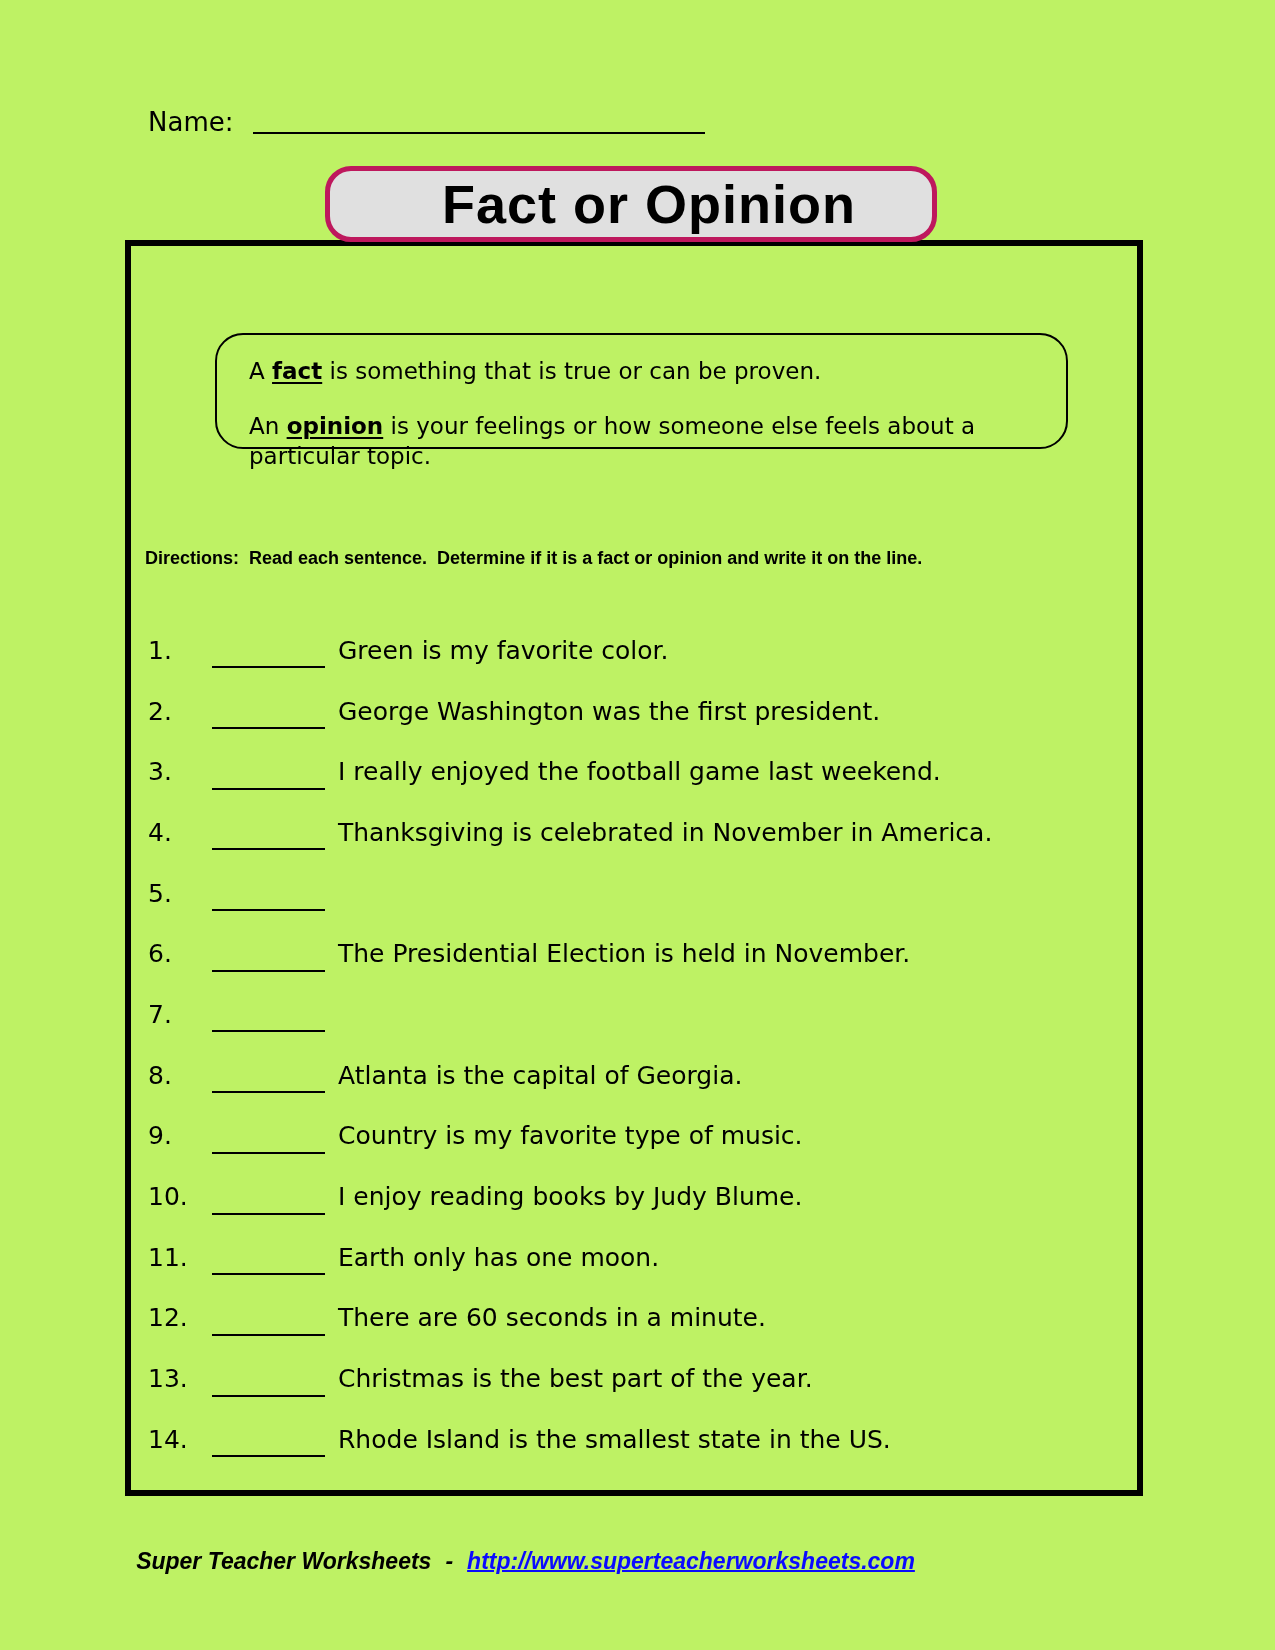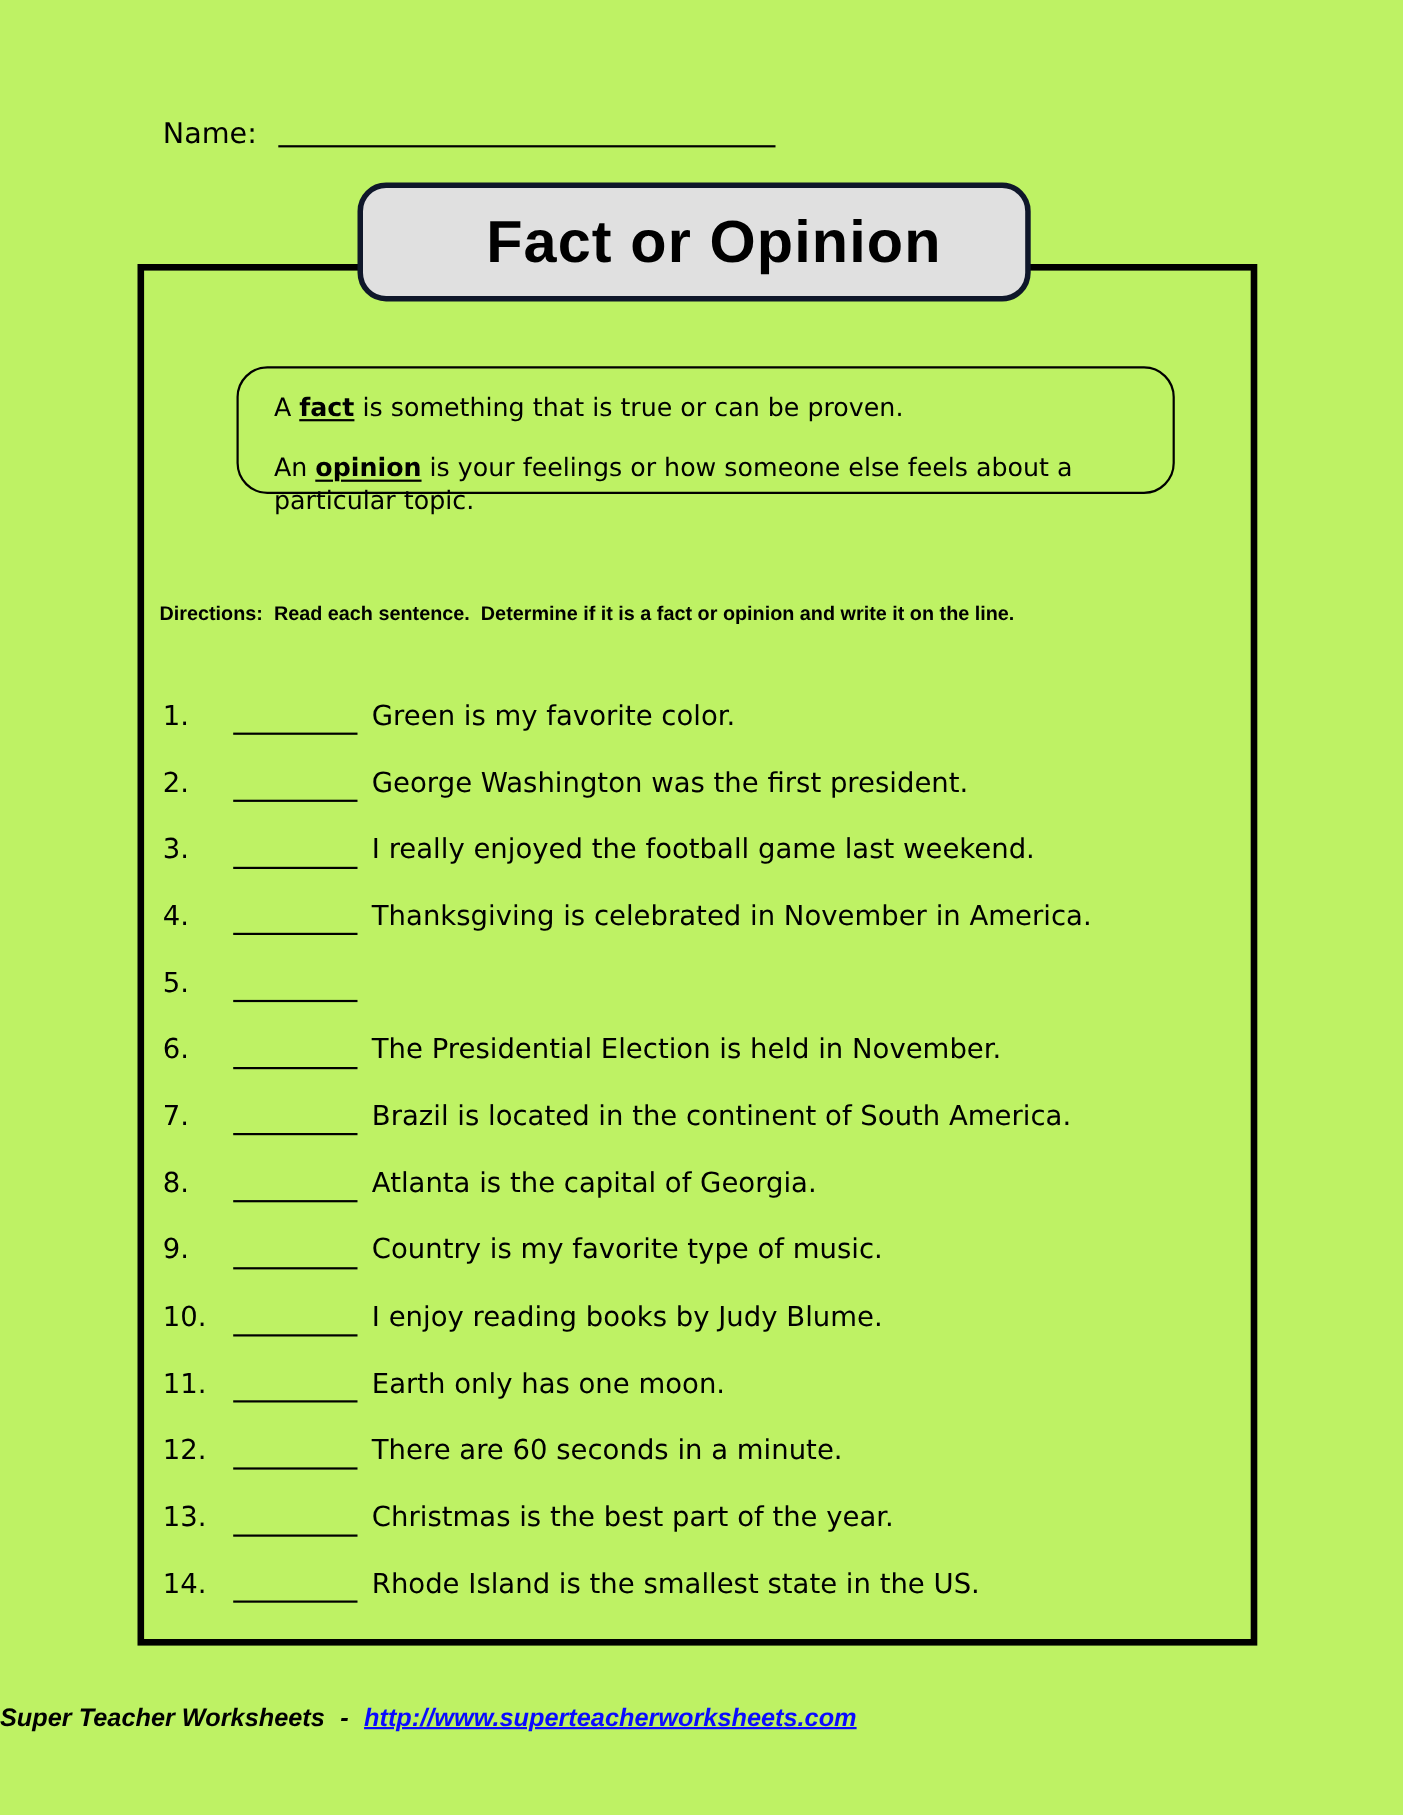--- a/index.html
+++ b/index.html
@@ -18,24 +18,24 @@
     font-size:26px;
   }
   .name-line{
     width:452px;height:30px;
     border-bottom:2px solid #000;
     margin-left:20px;margin-bottom:3px;
   }
   
   .title-box{
     position:absolute;left:325px;top:166px;
-    width:612px;height:108px;
+    width:612px;height:76px;
     box-sizing:border-box;
     background:var(--title-fill,#e0e0e0);
-    border:5px solid #0f172a;
+    border:5px solid #be185d;
     border-radius:26px;
     display:flex;align-items:center;justify-content:center;
     z-index:2;
     padding-left:36px;
   }
   .title-box h1{
     margin:0;
     font-family:"Liberation Sans","DejaVu Sans",sans-serif;
     font-size:54px;font-weight:bold;letter-spacing:1px;
   }
@@ -87,21 +87,21 @@
     width:113px;flex:0 0 113px;
     height:24px;
     border-bottom:2px solid #000;
     transform:translateY(5px);
     margin-right:13px;
   }
   .qtext{white-space:nowrap;}
   
   .footer{
     position:absolute;left:0;top:1548px;width:1051px;
-    text-align:left;
+    text-align:center;
     font-family:"Liberation Sans","DejaVu Sans",sans-serif;
     font-size:23px;font-weight:bold;font-style:italic;
     z-index:3;
   }
   .footer .sep{margin:0 14px;}
   .footer a{
     color:var(--link-blue,#0000ff);
     text-decoration:underline;
     text-decoration-thickness:2px;
   }
@@ -161,21 +161,20 @@
 
   <div class="qrow">
     <span class="qnum">6.</span>
     <span class="qblank"></span>
     <span class="qtext">The Presidential Election is held in November.</span>
   </div>
 
   <div class="qrow">
     <span class="qnum">7.</span>
     <span class="qblank"></span>
-    <span class="qtext">Brazil is located in the continent of South America.</span>
   </div>
 
   <div class="qrow">
     <span class="qnum">8.</span>
     <span class="qblank"></span>
     <span class="qtext">Atlanta is the capital of Georgia.</span>
   </div>
 
   <div class="qrow">
     <span class="qnum">9.</span>

